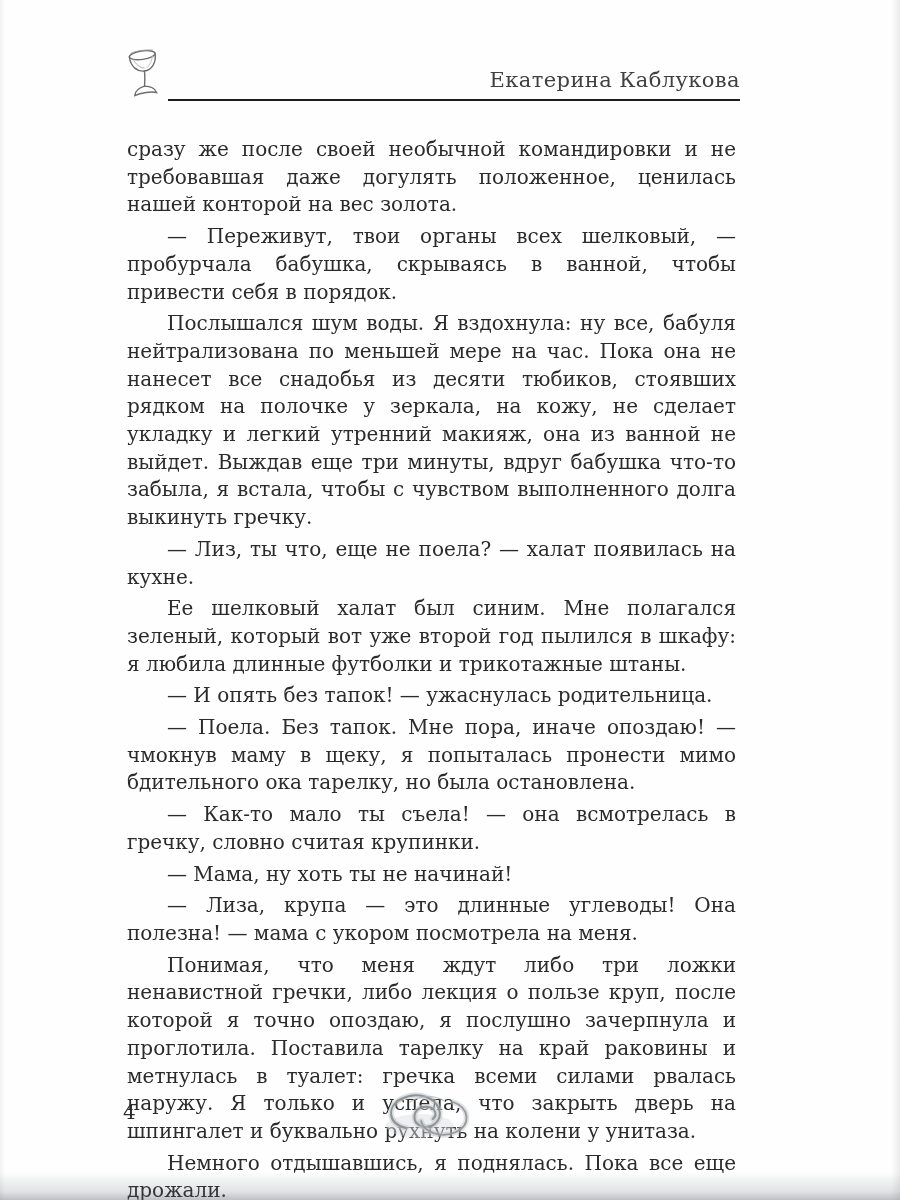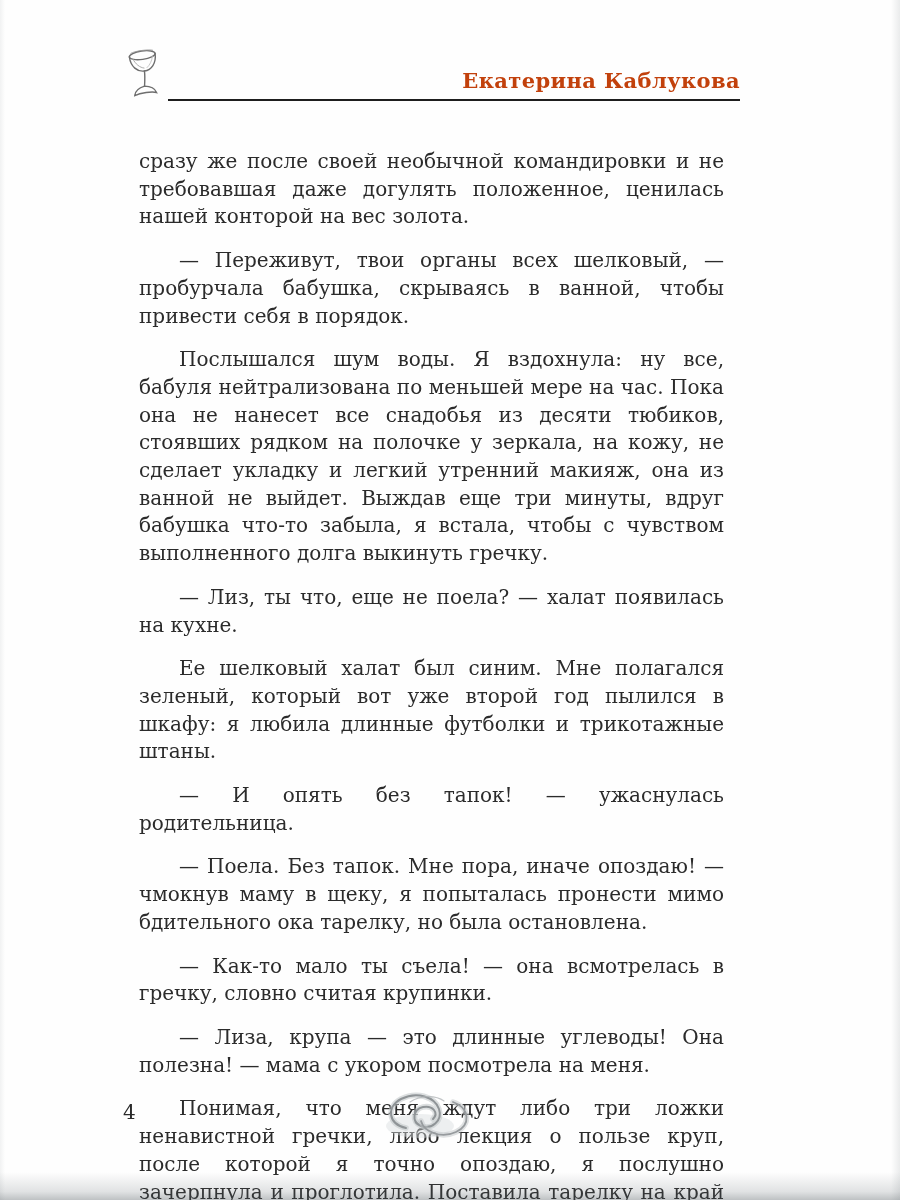--- a/index.html
+++ b/index.html
@@ -33,23 +33,22 @@
     top: -8px;
     width: 48px;
     height: 62px;
   }
   .author {
     position: absolute;
     right: 0;
     top: 16px;
     font-size: 21px;
     letter-spacing: 0.4px;
-    color: #c2410c;
+    color: #404040;
     white-space: nowrap;
-    font-weight: bold;
   }
   .rule {
     position: absolute;
     left: 45px;
     right: 0;
     top: 47px;
     height: 2px;
     background: #1e1e1e;
   }
   
@@ -57,21 +56,21 @@
     position: absolute;
     top: 132px;
     left: 123px;
     width: 617px;
     font-size: 20px;
     line-height: 27.7px;
     text-align: justify;
     color: #2b2b2b;
   }
   .para {
-    margin: 16px;
+    margin: 4px;
     text-indent: 40px;
   }
   .para.no-indent {
     text-indent: 0;
   }
   
   .page-number {
     position: absolute;
     left: 123px;
     top: 1100px;
@@ -133,20 +132,21 @@
 
   <div class="body-text">
       <p class="para no-indent">сразу же после своей необычной командировки и не требовавшая даже догулять положенное, ценилась нашей конторой на вес золота.</p>
       <p class="para">— Переживут, твои органы всех шелковый, — пробурчала бабушка, скрываясь в ванной, чтобы привести себя в порядок.</p>
       <p class="para">Послышался шум воды. Я вздохнула: ну все, бабуля нейтрализована по меньшей мере на час. Пока она не нанесет все снадобья из десяти тюбиков, стоявших рядком на полочке у зеркала, на кожу, не сделает укладку и легкий утренний макияж, она из ванной не выйдет. Выждав еще три минуты, вдруг бабушка что-то забыла, я встала, чтобы с чувством выполненного долга выкинуть гречку.</p>
       <p class="para">— Лиз, ты что, еще не поела? — халат появилась на кухне.</p>
       <p class="para">Ее шелковый халат был синим. Мне полагался зеленый, который вот уже второй год пылился в шкафу: я любила длинные футболки и трикотажные штаны.</p>
       <p class="para">— И опять без тапок! — ужаснулась родительница.</p>
       <p class="para">— Поела. Без тапок. Мне пора, иначе опоздаю! — чмокнув маму в щеку, я попыталась пронести мимо бдительного ока тарелку, но была остановлена.</p>
       <p class="para">— Как-то мало ты съела! — она всмотрелась в гречку, словно считая крупинки.</p>
+      <p class="para">— Мама, ну хоть ты не начинай!</p>
       <p class="para">— Лиза, крупа — это длинные углеводы! Она полезна! — мама с укором посмотрела на меня.</p>
       <p class="para">Понимая, что меня ждут либо три ложки ненавистной гречки, либо лекция о пользе круп, после которой я точно опоздаю, я послушно зачерпнула и проглотила. Поставила тарелку на край раковины и метнулась в туалет: гречка всеми силами рвалась наружу. Я только и успела, что закрыть дверь на шпингалет и буквально рухнуть на колени у унитаза.</p>
       <p class="para">Немного отдышавшись, я поднялась. Пока все еще дрожали.</p>
     </div>
 
   <div class="page-number">4</div>
 
   <span class="ornament">
     <svg viewBox="0 0 114 66" width="114" height="66" xmlns="http://www.w3.org/2000/svg">
       <ellipse cx="46" cy="44" rx="34" ry="12" fill="#dadddf" opacity="0.45"></ellipse>

